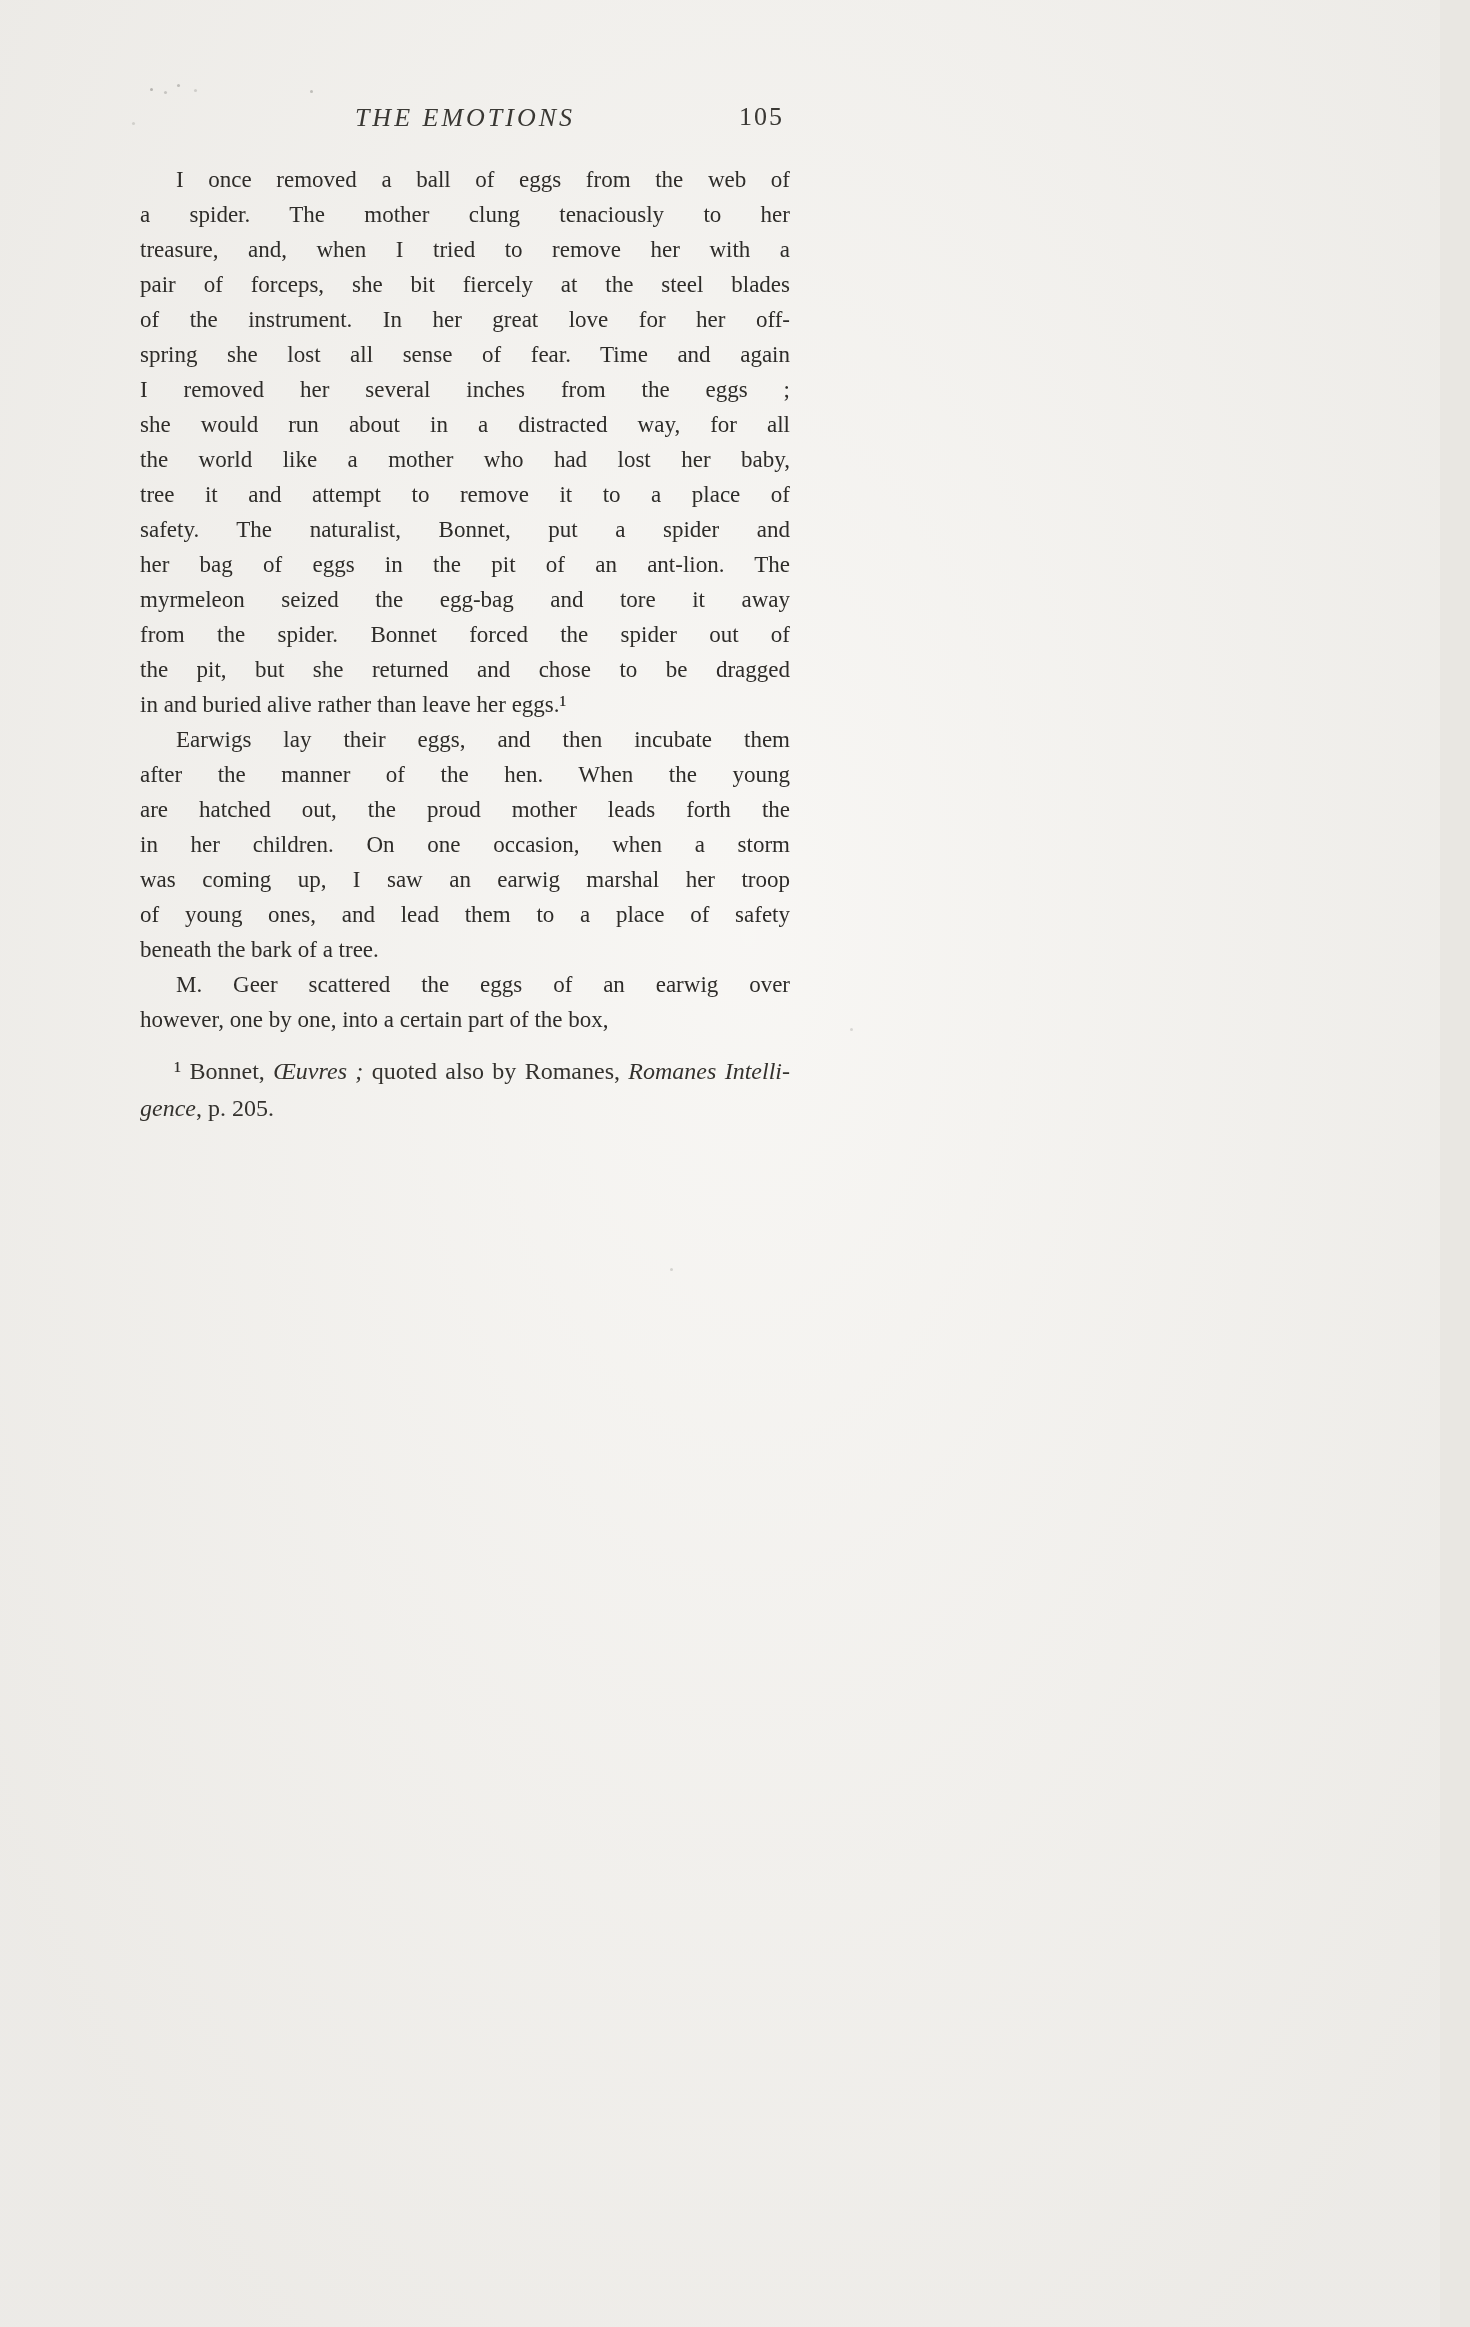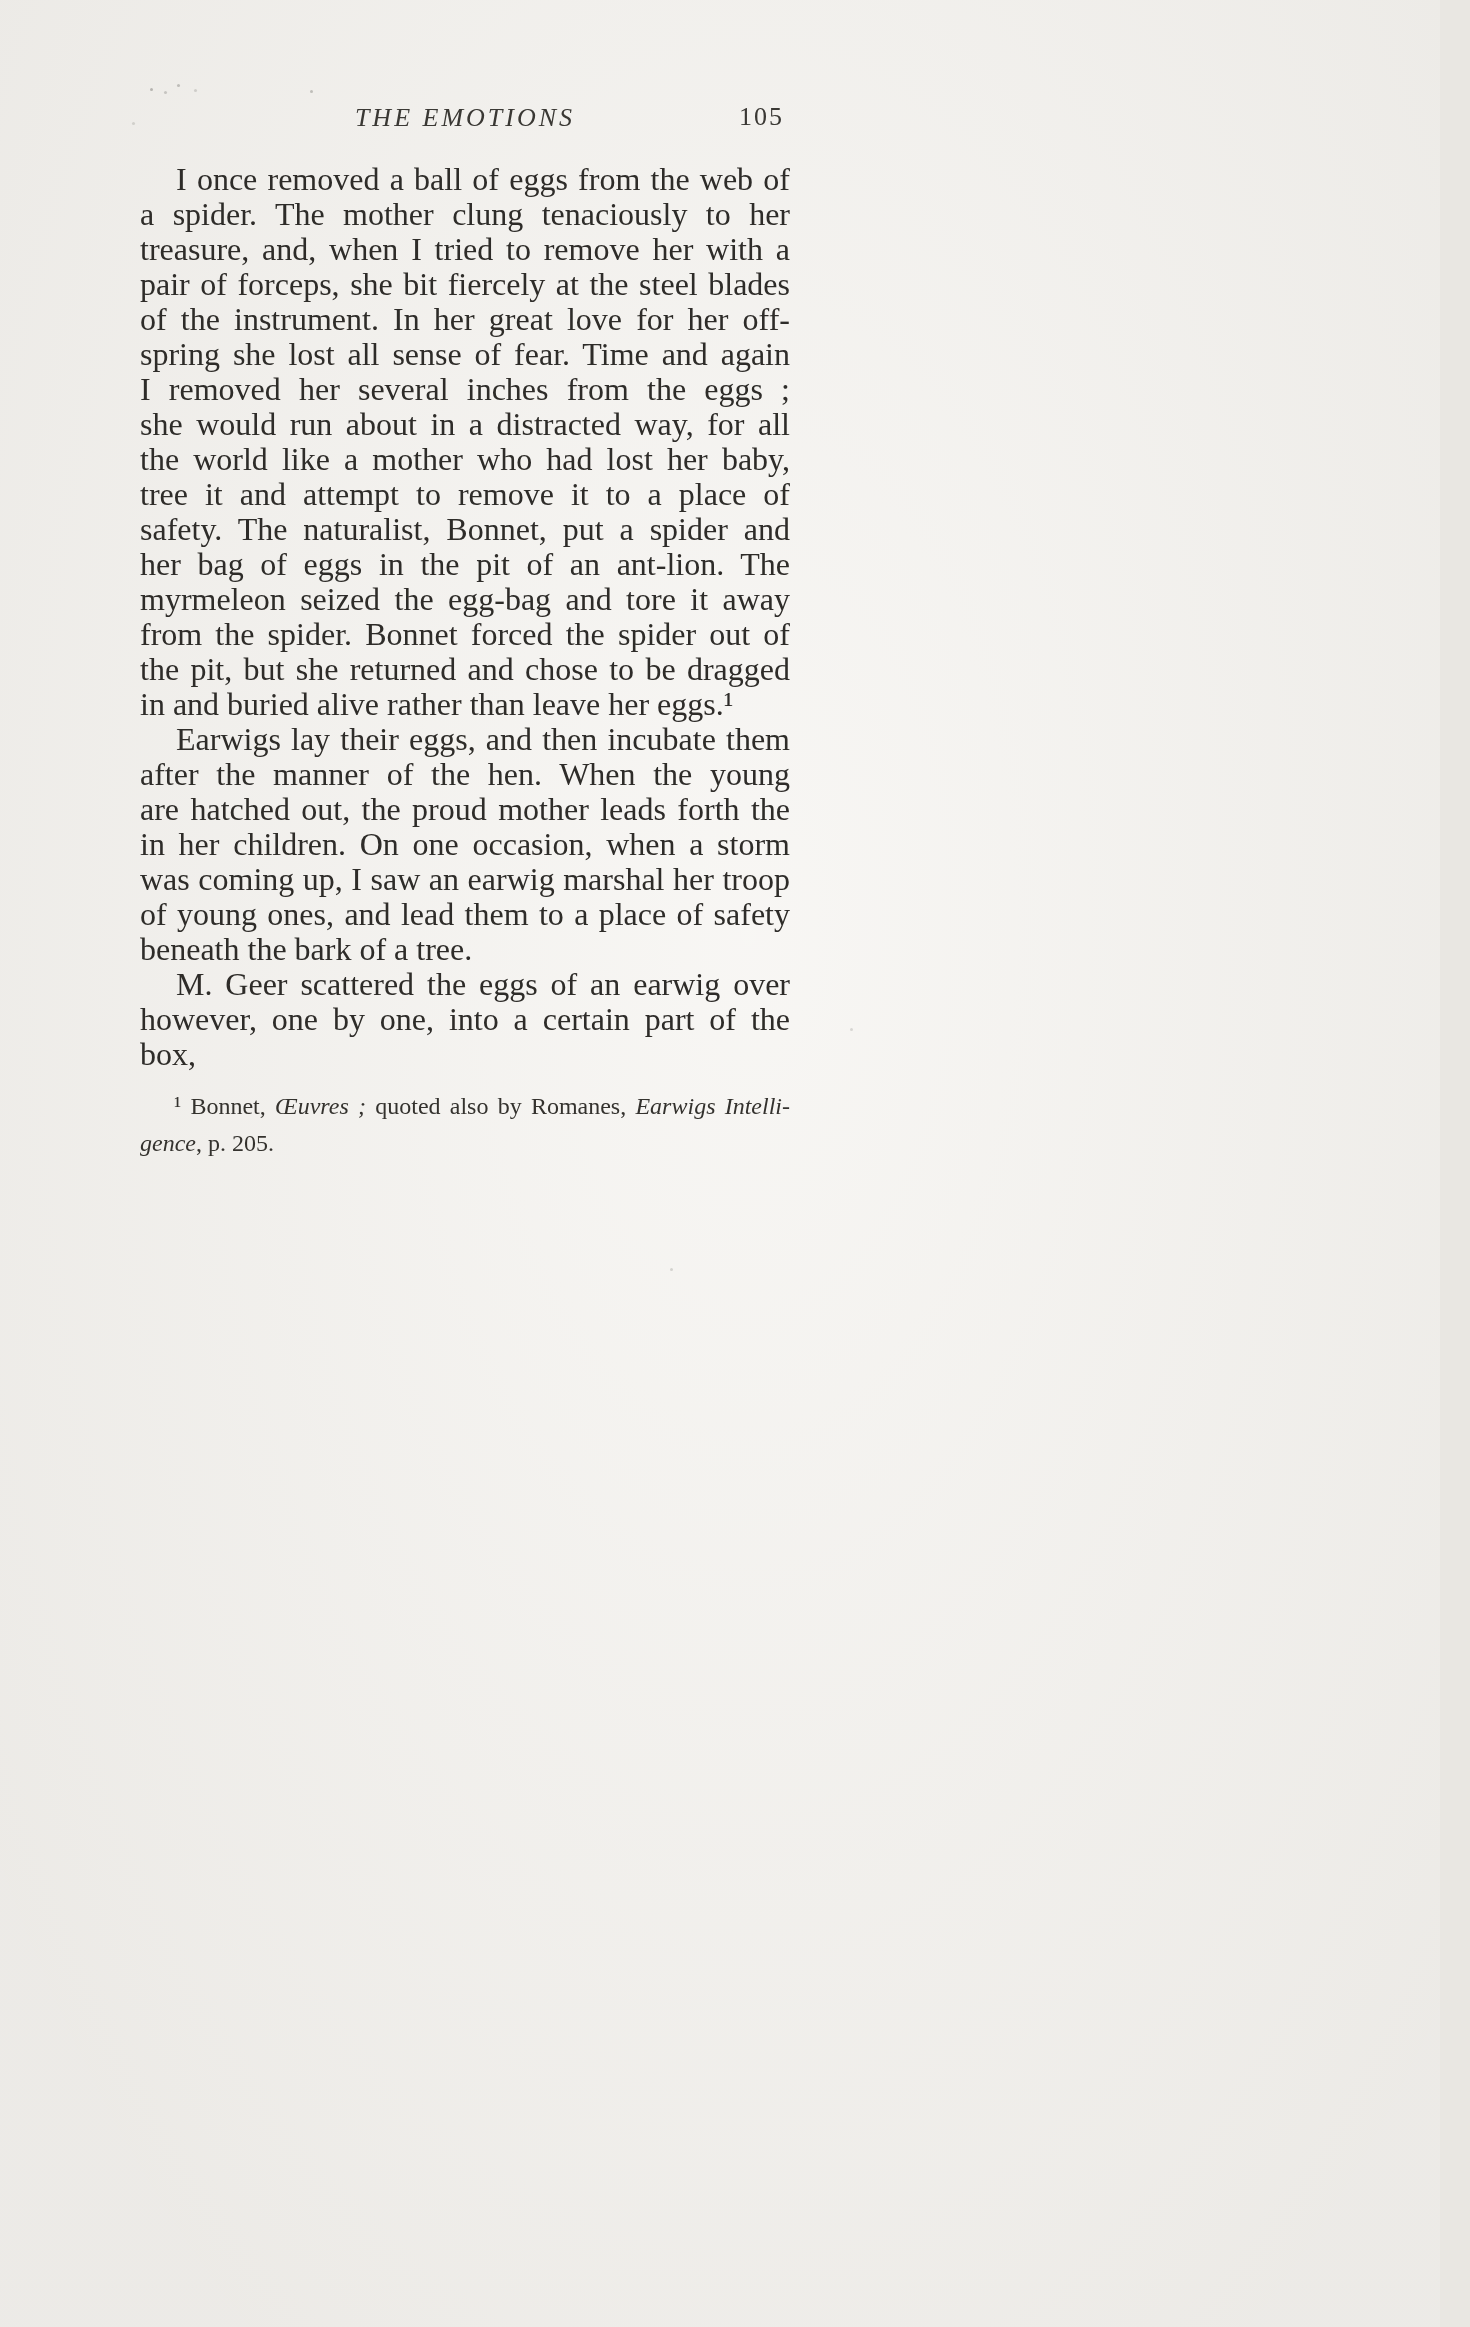--- a/index.html
+++ b/index.html
@@ -63,21 +63,21 @@
     letter-spacing: 2px;
     color: #3a3834;
   }
   .column {
     position: absolute;
     top: 162px;
     left: 140px;
     width: 650px;
   }
   .body-text {
-    font-size: 32px;
+    font-size: 23px;
     line-height: 35px;
   }
   .para { margin: 0; }
   .para .line:first-child { text-indent: 36px; }
   .line {
     text-align: justify;
     text-align-last: justify;
     white-space: normal;
   }
   .line.last { text-align-last: left; }
@@ -128,18 +128,18 @@
           <div class="line">was coming up, I saw an earwig marshal her troop</div>
           <div class="line">of young ones, and lead them to a place of safety</div>
           <div class="line last">beneath the bark of a tree.</div>
         </div>
         <div class="para">
           <div class="line">M. Geer scattered the eggs of an earwig over</div>
           <div class="line last">however, one by one, into a certain part of the box,</div>
         </div>
       </div>
     <div class="footnote" id="footnote">
-        <div class="line">¹ Bonnet, <i>Œuvres ;</i> quoted also by Romanes, <i>Earwigs Intelli-</i></div>
+        <div class="line">¹ Bonnet, <i>Œuvres ;</i> quoted also by Romanes, <i>Romanes Intelli-</i></div>
         <div class="line last"><i>gence</i>, p. 205.</div>
       </div>
   </div>
 
 </div>
 
 </body></html>

